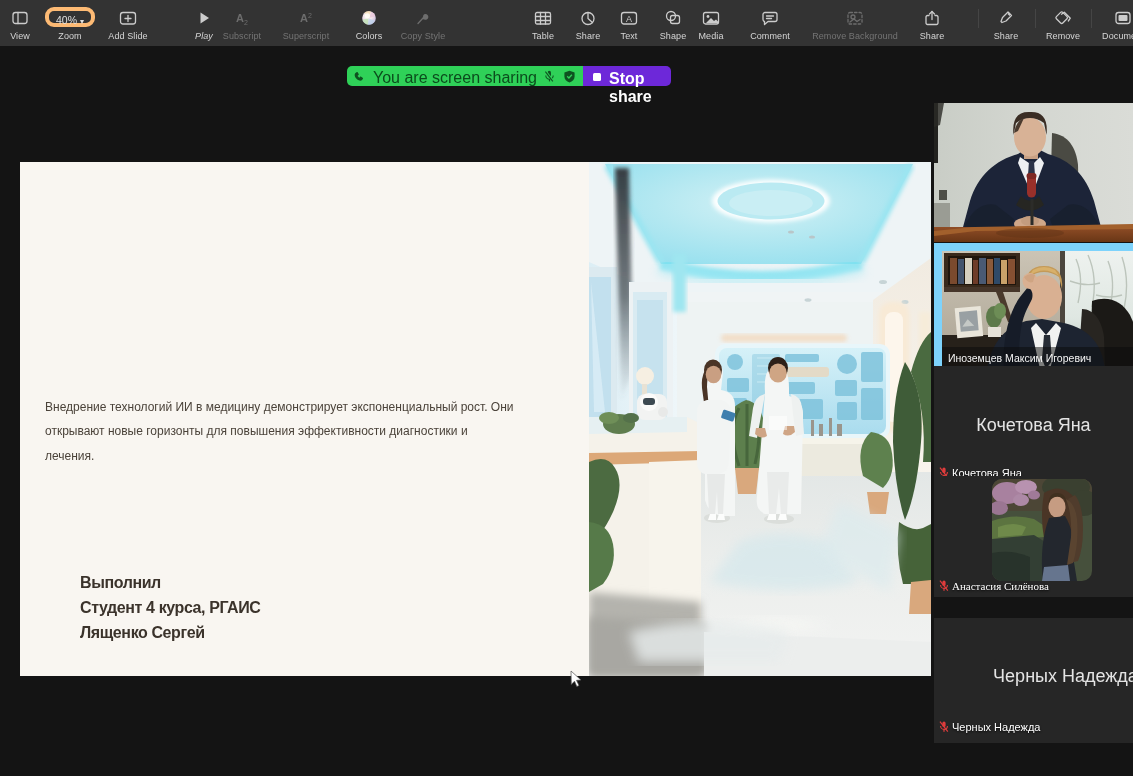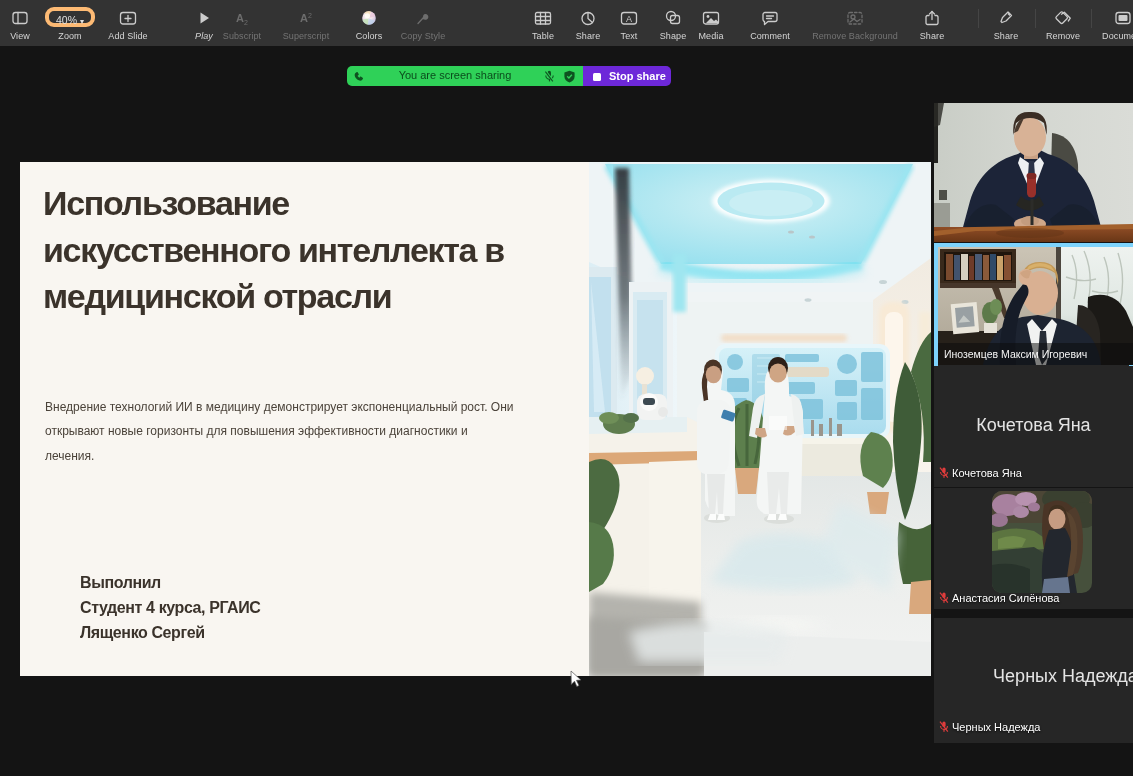--- a/index.html
+++ b/index.html
@@ -13,21 +13,21 @@
     font-size:9px; color:#d6d6d6; white-space:nowrap; letter-spacing:.1px; }
   .titem.dis .lb { color:#747474; }
   .ticon { stroke:#cccccc; fill:none; stroke-width:1.3; stroke-linecap:round; stroke-linejoin:round; }
   .dis .ticon { stroke:#6d6d6d; }
   .tfill { fill:#cccccc; stroke:none; }
   .dis .tfill { fill:#6d6d6d; }
   #zoombtn { position:absolute; top:7px; left:50%; transform:translateX(-50%);
     width:50px; height:20px; border:4px solid #fdba74; border-radius:9px;
     font-size:10.5px; color:#e0e0e0; text-align:center; line-height:18px; }
   #sharebar { position:absolute; left:347px; top:66px; height:36px; display:flex;
-    font-size:11px; }
+    font-size:16px; }
   #sharegreen { background:#2fd158; border-radius:5px 0 0 5px; width:236px; height:20px;
     position:relative; color:#0b4c1c; }
   #sharered { background:#6d28d9; border-radius:0 5px 5px 0; width:88px; height:20px;
     position:relative; color:#ffffff; font-weight:bold; }
   #slide { position:absolute; left:20px; top:162px; width:911px; height:514px; background:#f9f6f1; }
   #title { position:absolute; left:23px; top:18px; width:540px; font-size:34px; font-weight:bold;
     color:#3b332b; line-height:46.5px; letter-spacing:-1.3px; }
   #para { position:absolute; left:25px; top:233px; width:470px; font-size:12px;
     color:#4b433a; line-height:24.4px; }
   #byline { position:absolute; left:60px; top:408px; font-size:16px; font-weight:bold;
@@ -212,21 +212,20 @@
         <path d="M4.2,6.3 l1.7,1.7 3,-3.2" fill="none" stroke="#2fd158" stroke-width="1.3"></path>
       </svg>
   </div>
   <div id="sharered">
     <div style="position:absolute;left:10px;top:7px;width:8px;height:8px;background:#fff;border-radius:1.5px;"></div>
     <div style="position:absolute;left:26px;top:3.5px;">Stop share</div>
   </div>
 </div>
 
 <div id="slide">
-  <div id="title">Использование<br>искусственного интеллекта в<br>медицинской отрасли</div>
   <div id="para">Внедрение технологий ИИ в медицину демонстрирует экспоненциальный рост. Они открывают новые горизонты для повышения эффективности диагностики и лечения.</div>
   <div id="byline">Выполнил<br>Студент 4 курса, РГАИС<br>Лященко Сергей</div>
   <svg id="photo" style="position:absolute;left:569px;top:0;" width="342" height="514" viewBox="0 0 342 514">
     <defs>
       <radialGradient id="trayg" cx="50%" cy="40%" r="75%">
         <stop offset="0%" stop-color="#d3f1f5"></stop>
           <stop offset="45%" stop-color="#b4e8f1"></stop>
         <stop offset="100%" stop-color="#8fdeee"></stop>
       </radialGradient>
       <linearGradient id="lwall" x1="0" y1="0" x2="1" y2="0">
@@ -434,21 +433,21 @@
   <path d="M93,74 h9 v16 a4.5,4.5 0 0 1 -9,0 z" fill="#99302a"></path>
   <rect x="92.5" y="70" width="10" height="6" rx="3" fill="#7e2823"></rect>
   <path d="M87,93 q9,9 18,0 l5,9 q-14,11 -28,0 z" fill="#262622"></path>
   <rect x="96.5" y="96" width="3" height="26" fill="#2c2c29"></rect>
   <rect x="0" y="124" width="199" height="15" fill="url(#desk1)"></rect>
   <path d="M0,128 L40,124 L199,121 L199,126 L42,128 L0,133 z" fill="#a2602c"></path>
   <ellipse cx="96" cy="130" rx="34" ry="5" fill="#5f3417" opacity=".45"></ellipse>
 </svg>
 </div>
 
-<div class="tile" id="t2" style="top:243px; height:146px; border:4px solid #7dd3fc;">
+<div class="tile" id="t2" style="top:243px; height:146px; border:8px solid #7dd3fc;">
 <svg width="195" height="118" viewBox="0 0 195 118">
   <defs>
     <linearGradient id="win2" x1="0" y1="0" x2="0" y2="1">
       <stop offset="0%" stop-color="#eef2ef"></stop>
           <stop offset="70%" stop-color="#dfe7e2"></stop>
       <stop offset="100%" stop-color="#c3cdc6"></stop>
     </linearGradient>
     <linearGradient id="wall2" x1="0" y1="0" x2="0" y2="1">
       <stop offset="0%" stop-color="#cbc4b5"></stop>
           <stop offset="100%" stop-color="#aaa292"></stop>
@@ -517,21 +516,21 @@
           <rect x="3.4" y="0.5" width="3.2" height="5.6" rx="1.6" fill="#e03c3c"></rect>
           <path d="M1.6,5 a3.4,3.4 0 0 0 6.8,0" fill="none" stroke="#e03c3c" stroke-width="1.1"></path>
           <rect x="4.4" y="8.4" width="1.2" height="2.4" fill="#e03c3c"></rect>
           <line x1="1" y1="0.6" x2="8.8" y2="10.6" stroke="#e03c3c" stroke-width="1.2"></line>
         </g>
       </svg>
     <span>Кочетова Яна</span>
   </div>
 </div>
 
-<div class="tile" id="t4" style="top:488px; height:121px;">
+<div class="tile" id="t4" style="top:476px; height:121px;font-family:Liberation Serif, serif;">
   <svg style="position:absolute;left:58px;top:3px;border-radius:10px;" width="100" height="102" viewBox="0 0 100 102">
     <rect width="100" height="102" fill="#46503c"></rect>
     <rect x="0" y="0" width="100" height="32" fill="#4c4636"></rect>
     <g fill="#3a4030">
         <ellipse cx="74" cy="8" rx="24" ry="13"></ellipse>
         <ellipse cx="92" cy="24" rx="14" ry="13"></ellipse>
       </g>
     <g fill="#a8819f">
         <ellipse cx="15" cy="14" rx="15" ry="11"></ellipse>
         <ellipse cx="34" cy="8" rx="11" ry="7" fill="#b892b0"></ellipse>

